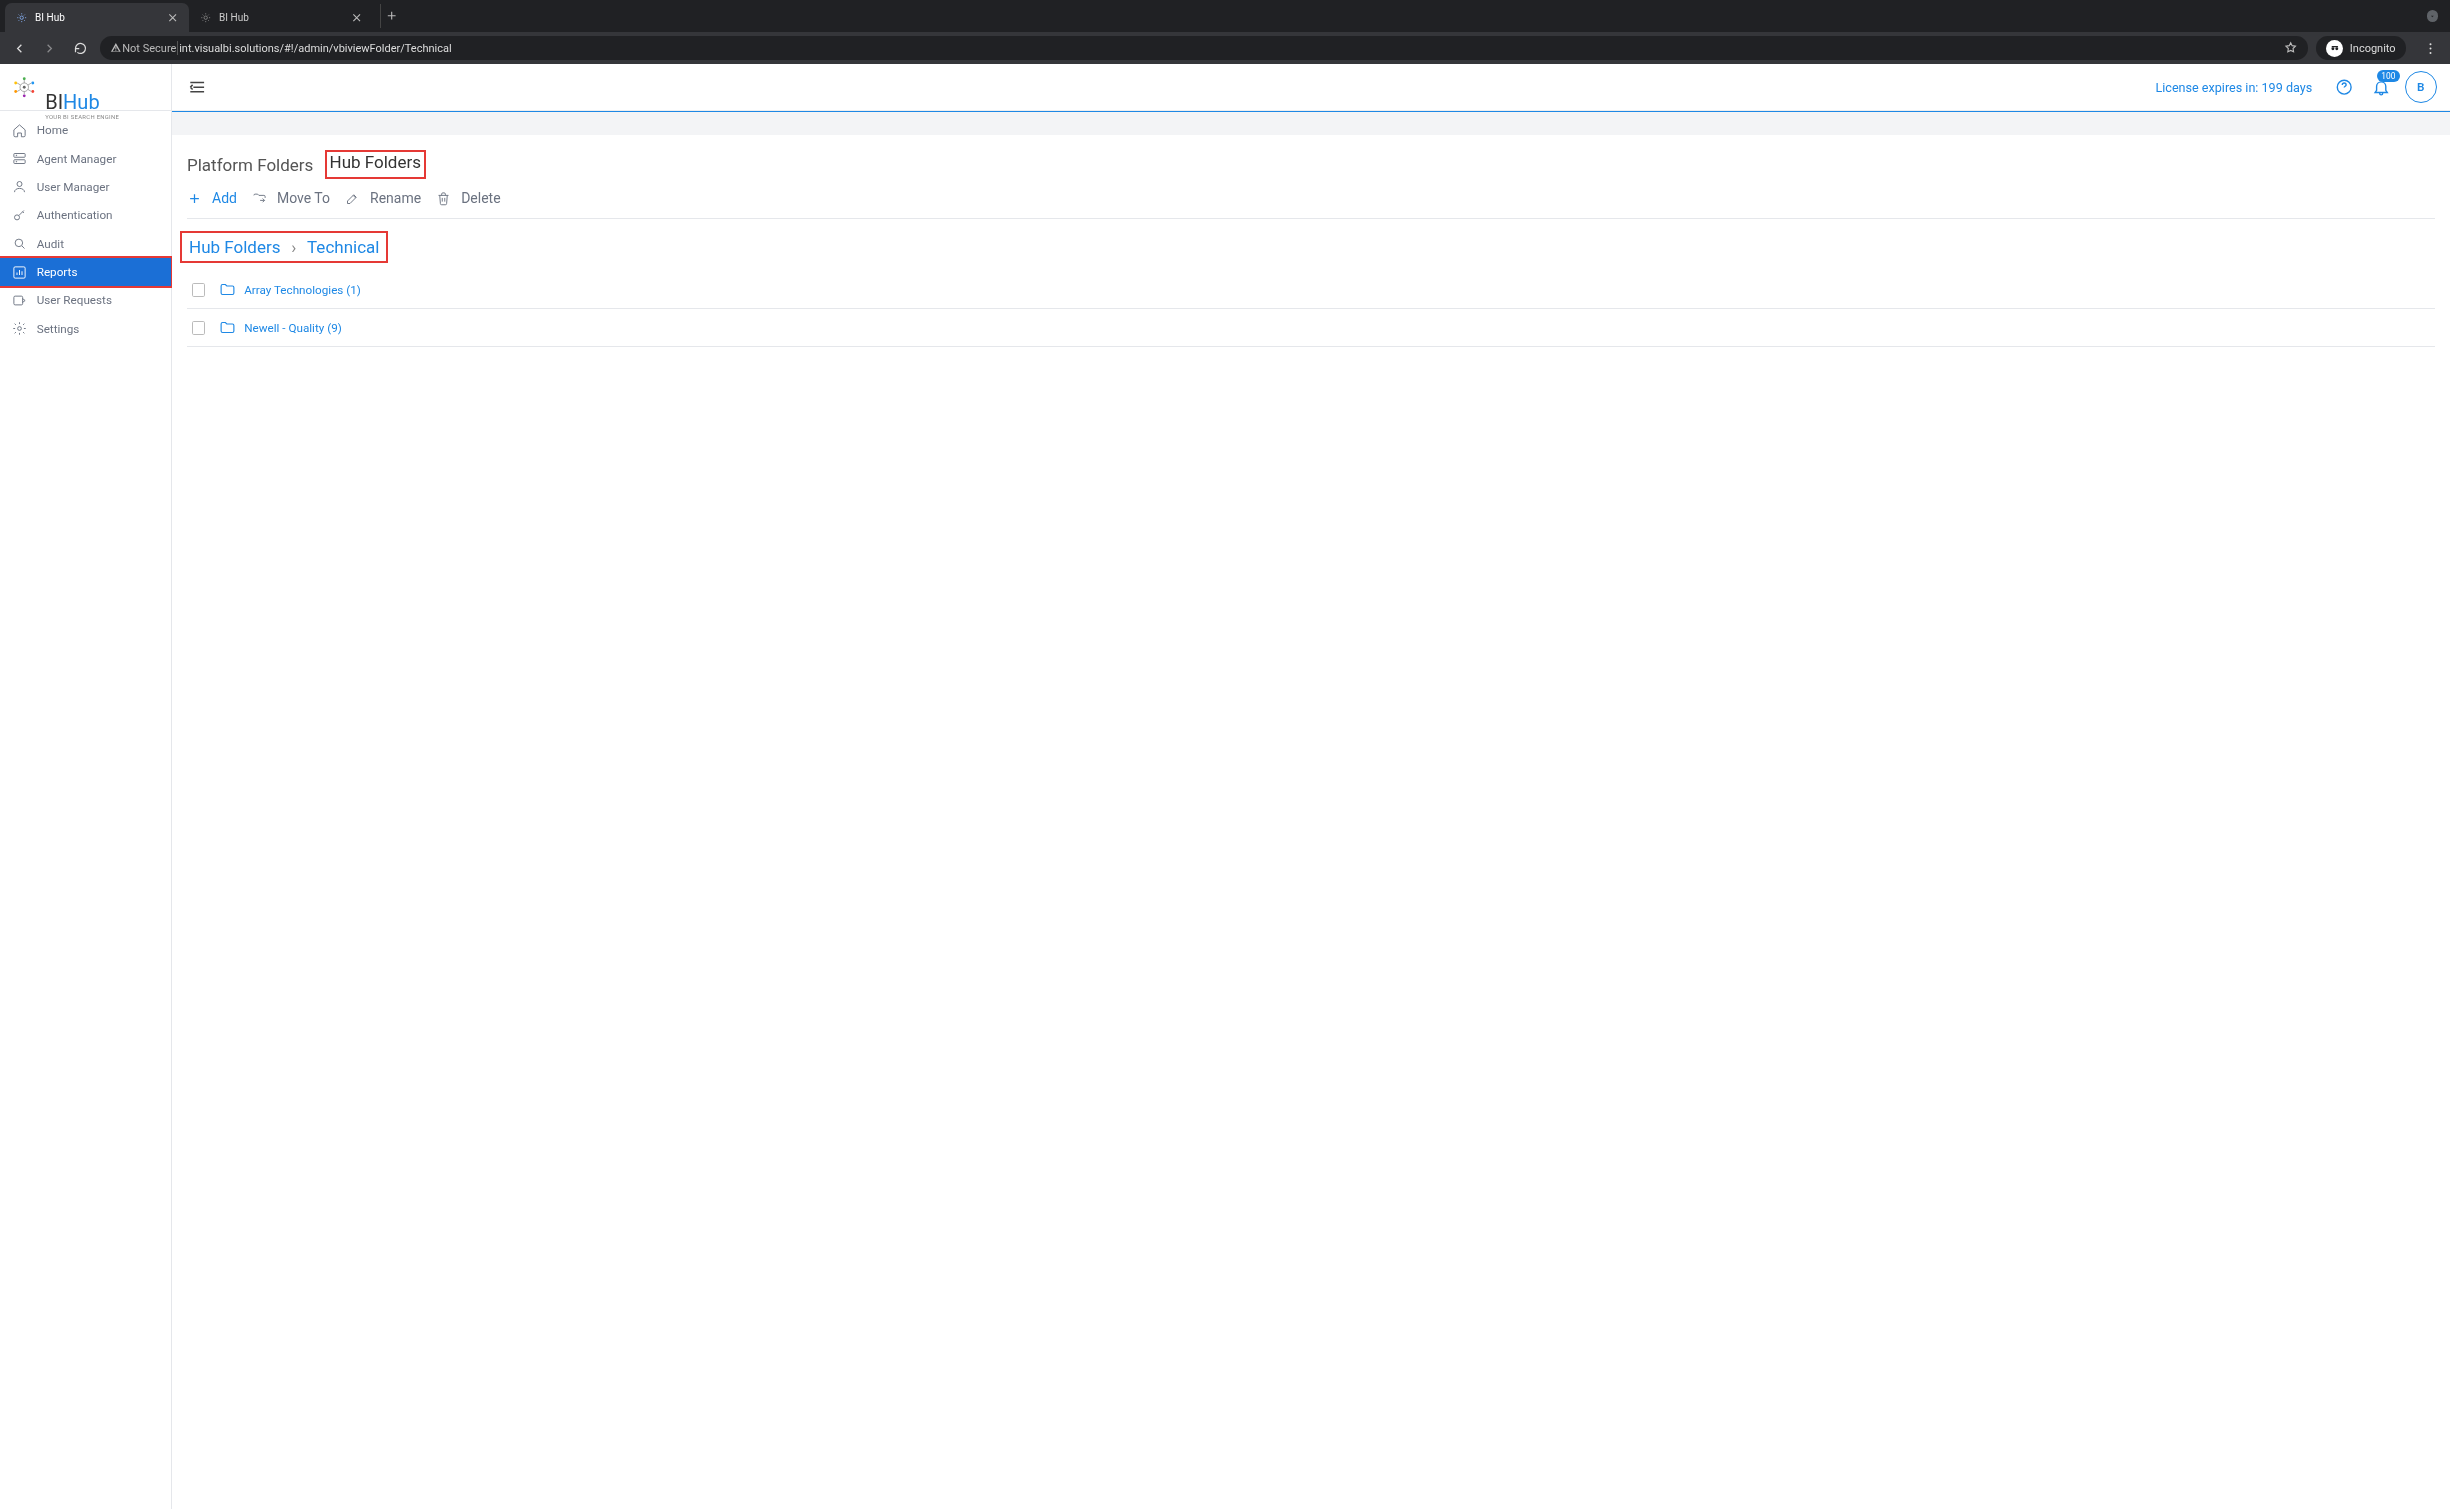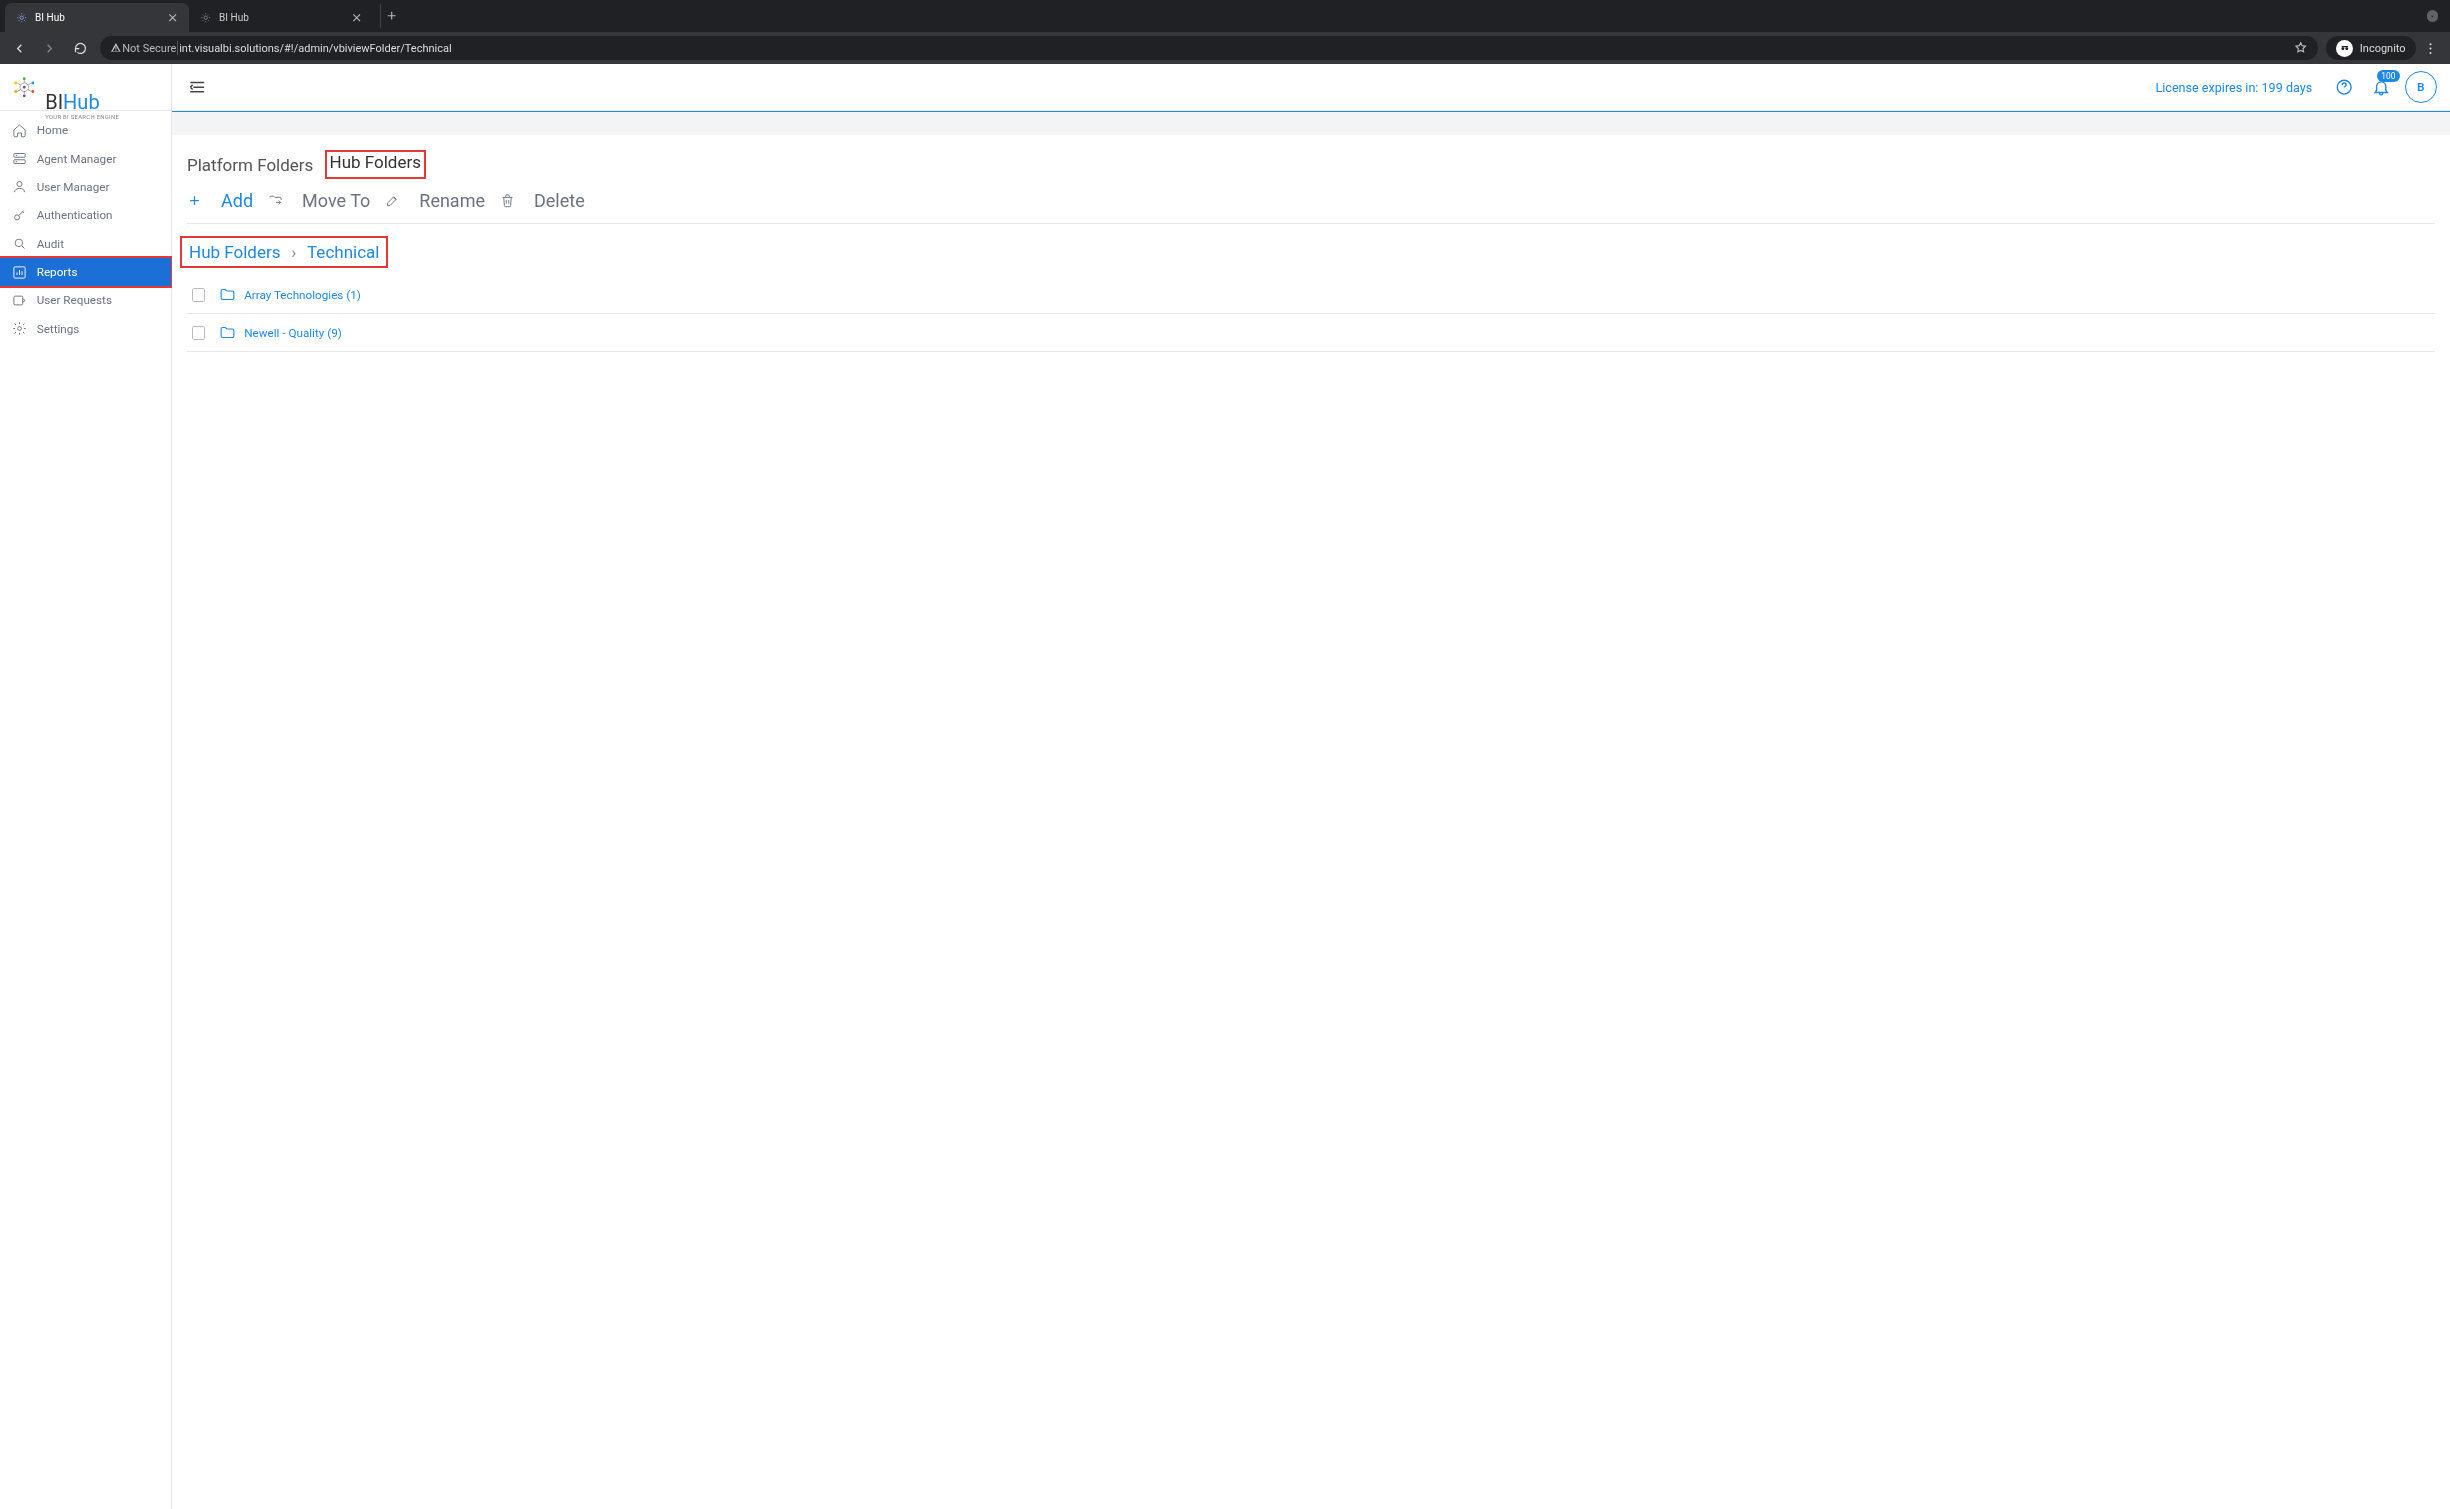--- a/index.html
+++ b/index.html
@@ -18,21 +18,21 @@
   .tab-strip .right-group { margin-left:auto; display:flex; align-items:center; gap:6.7px; padding-right:6.7px; }
   .dropdown-circle { width:11.7px; height:11.7px; background:#5f6368; border-radius:50%; display:inline-flex; align-items:center; justify-content:center; }
   .dropdown-circle svg { width:6.7px; height:6.7px; }
   .addr-bar { display:flex; align-items:center; gap:8.4px; height:32px; padding:0 8.4px; background:#35363a; }
   .nav-btn { width:22px; height:22px; display:inline-flex; align-items:center; justify-content:center; color:#bbb; cursor:pointer; }
   .nav-btn svg { width:15px; height:15px; }
   .url-box { flex:1; display:flex; align-items:center; gap:1px; height:23.5px; padding:0 10px; background:#202124; border-radius:11.7px; color:#bbb; font-size:11px; }
   .url-box .ns-label { color:#bbb; }
   .url-box .url-text { color:#ddd; }
   .url-divider { width:0.8px; height:13.4px; background:#555; }
-  .right-actions { display:flex; align-items:center; gap:4px; color:#ddd; font-size:11px; }
+  .right-actions { display:flex; align-items:center; gap:14px; color:#ddd; font-size:11px; }
   .incog-badge { display:flex; align-items:center; gap:6.7px; padding:3.4px 10px; background:#202124; border-radius:11.7px; }
   .incog-badge .incog-icon-wrap { width:17px; height:17px; background:#fff; border-radius:50%; display:inline-flex; align-items:center; justify-content:center; }
   
   
   .app { display:flex; height: calc(100vh - 64px); min-height: 654px; }
   .sidebar { width: 172px; border-right:0.8px solid #e5e7eb; background:#fff; }
   .logo-wrap { height:47px; display:flex; align-items:center; padding:0 10px; border-bottom:0.8px solid #e5e7eb; }
   .logo-wrap .logo-icon { width:28.5px; height:28.5px; margin-right:6.7px; }
   .logo-text { font-weight:400; font-size:20px;margin-top:36px; }
   .logo-text .bi { color:#333; }
@@ -59,21 +59,21 @@
   
   .tabs-row { display:flex; align-items:flex-end; gap:11.7px; padding-top:15px; }
   .page-tab { font-size:17px; color:#555; padding-bottom:3.4px; cursor:pointer; }
   .page-tab.active { color:#333; }
   .hub-highlight { border:2.5px solid #e53935; padding:0 2.5px 1.7px 2.5px; }
   
   .subtitle { margin-top:13.4px; color:#666; font-size:11px; }
   .subtitle a { color:#1e88e5; text-decoration:none; }
   
   .toolbar { display:flex; gap:15px; margin-top:11.7px; padding-bottom:11.7px; border-bottom:0.8px solid #e5e7eb; }
-  .tool-btn { display:flex; align-items:center; gap:19px; color:#6b7280; cursor:pointer; font-size:18px; }
+  .tool-btn { display:flex; align-items:center; gap:10px; color:#6b7280; cursor:pointer; font-size:14px; }
   .tool-btn.primary { color:#1e88e5; }
   .tool-btn .tool-icon { width:15px; height:15px; display:inline-flex; align-items:center; justify-content:center; }
   
   .breadcrumb-wrap { display:inline-block; margin:11.7px 0 8.4px -6.7px; border:2.5px solid #e53935; padding:4.2px 6.7px 4.2px 6.7px; }
   .breadcrumb { font-size:17px; color:#1e88e5; }
   .breadcrumb .bc-sep { margin:0 6.7px; color:#888; }
   .breadcrumb a { color:#1e88e5; text-decoration:none; cursor:pointer; }
   
   .table-head { display:flex; align-items:center; padding:8.4px 5px; border-top:0.8px solid #e5e7eb; border-bottom:0.8px solid #e5e7eb; font-weight:600; color:#444; }
   .chk { width:13.4px; height:13.4px; border:0.8px solid #bbb; border-radius:1.7px; cursor:pointer; }

